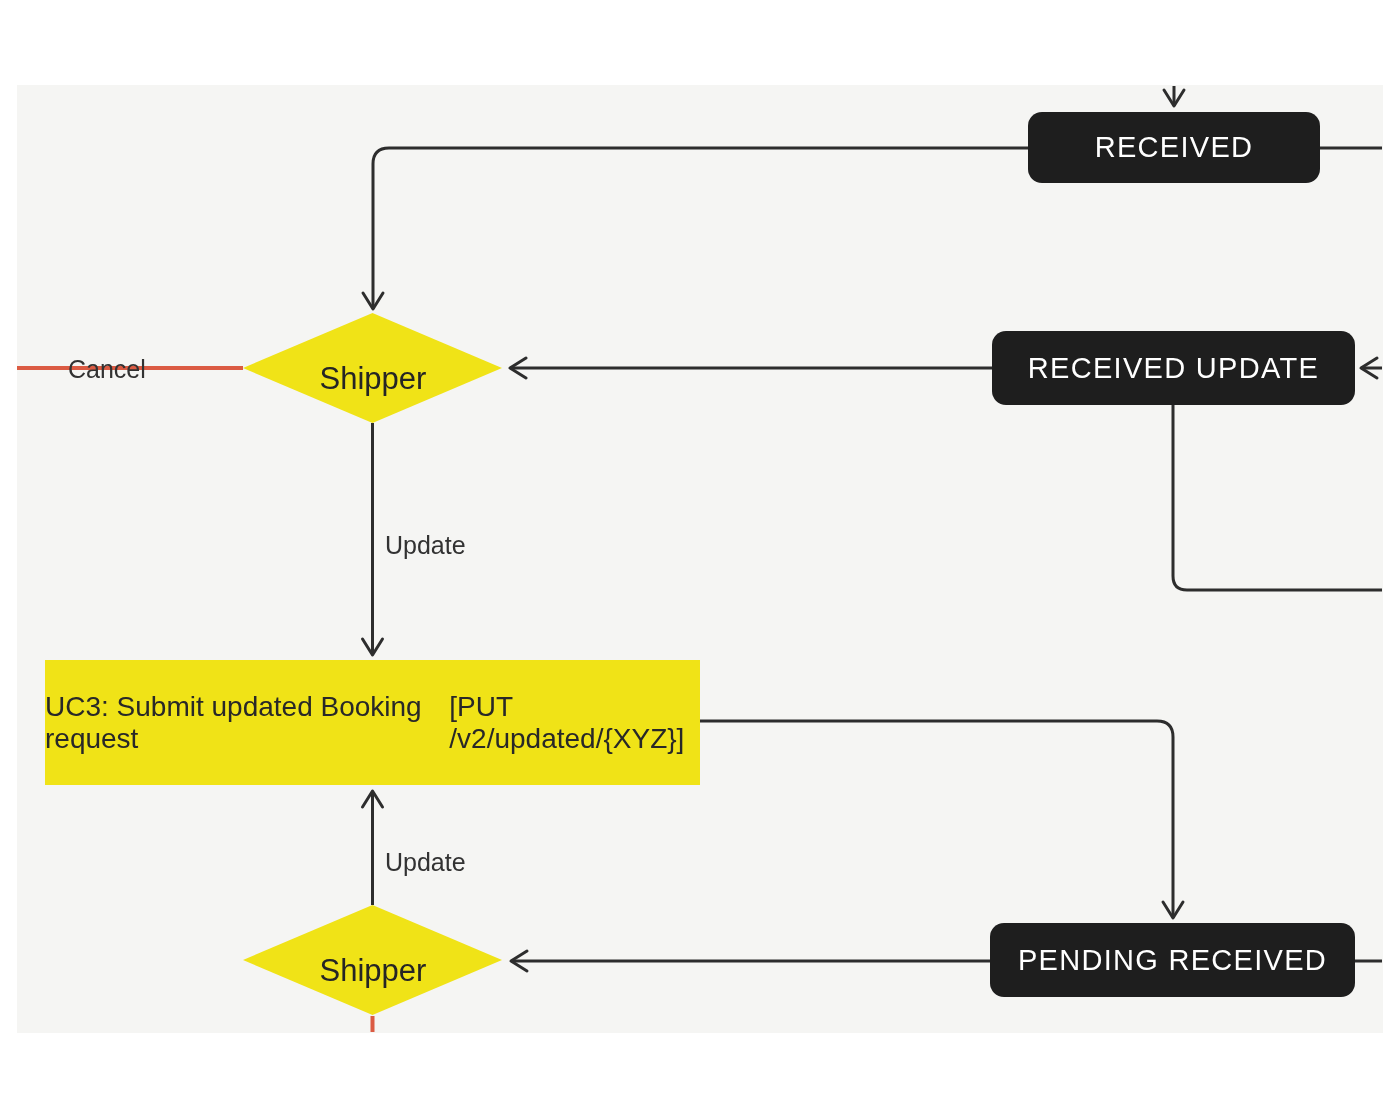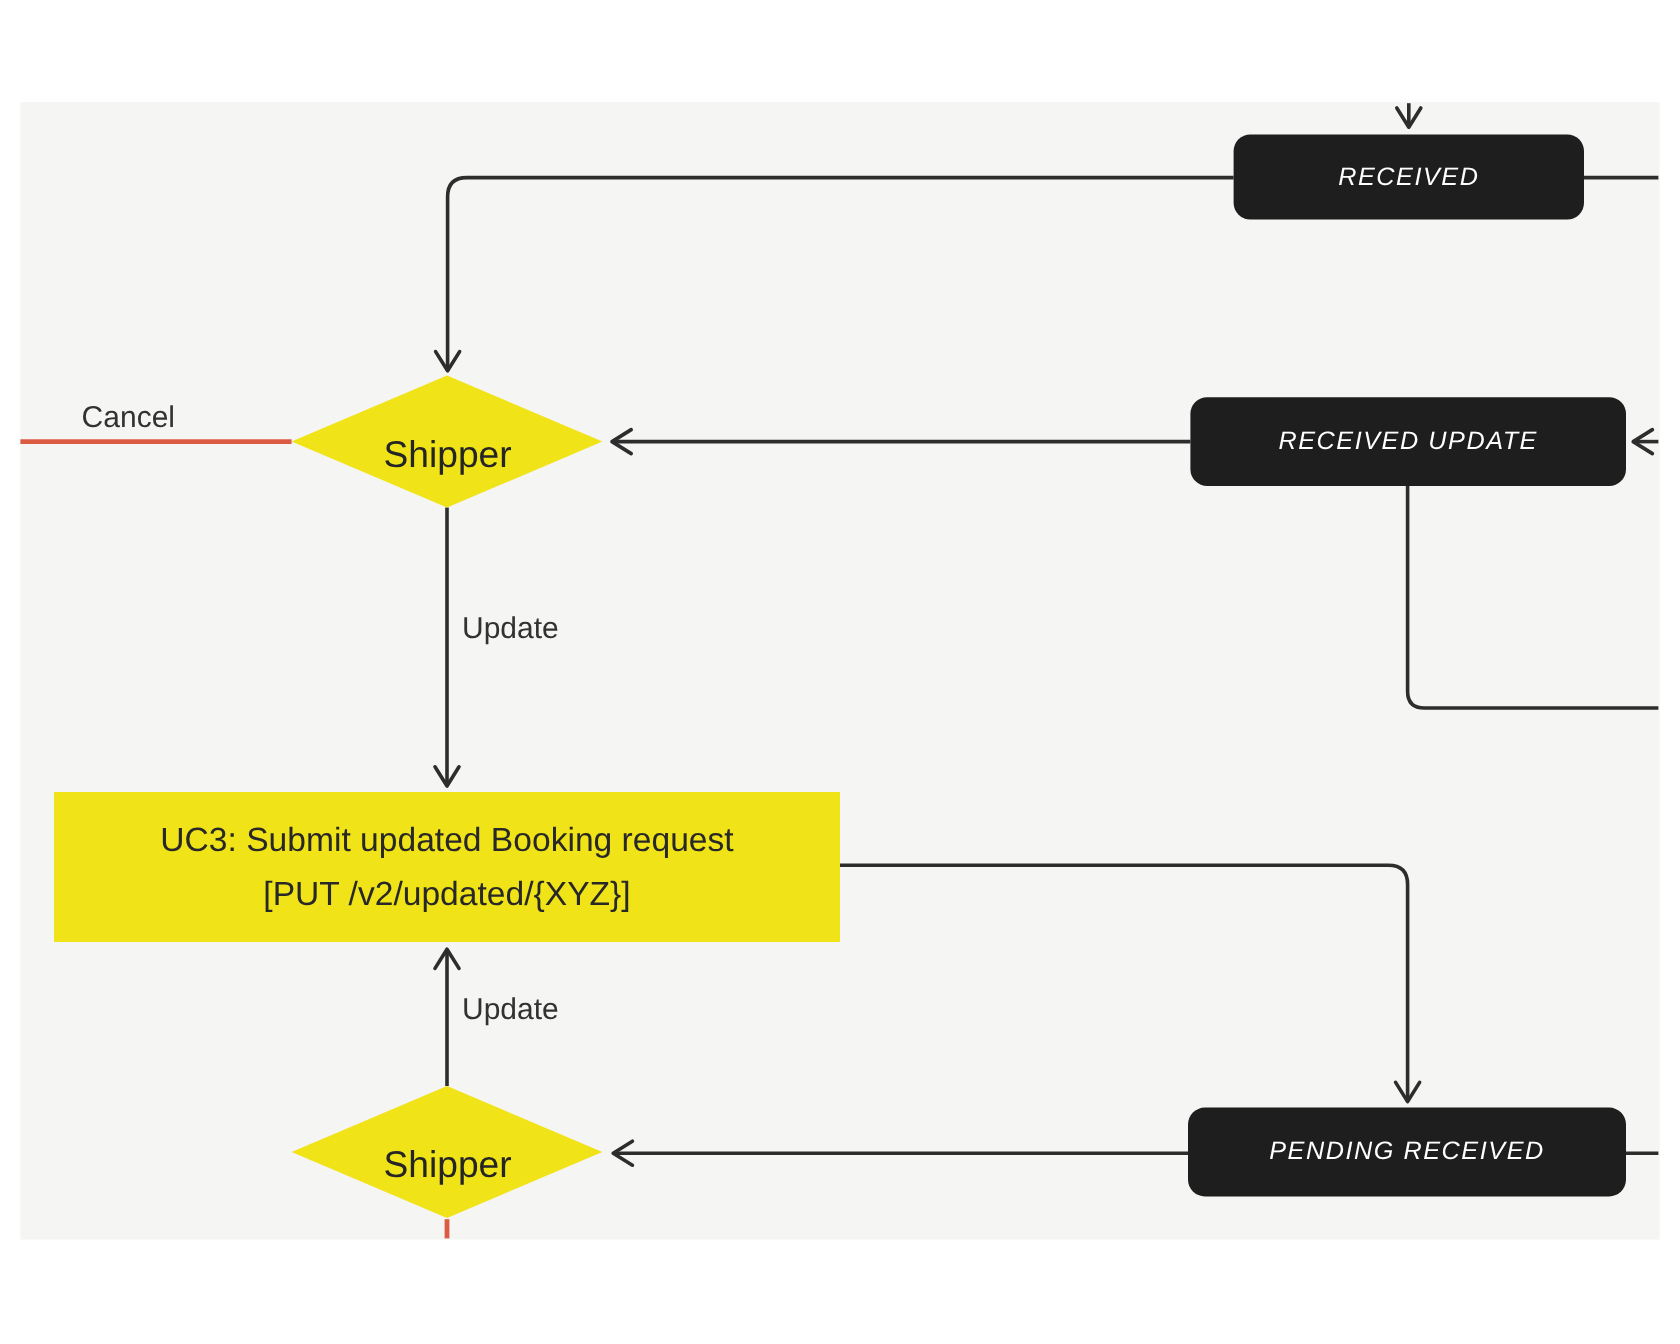--- a/index.html
+++ b/index.html
@@ -10,38 +10,38 @@
     color:#2a2a2a;
   }
   .panel{
     position:absolute;left:17px;top:85px;width:1366px;height:948px;
     background:#f5f5f3;
   }
   svg.wires{position:absolute;left:0;top:0;width:1400px;height:1120px;}
   .node-dark{
     position:absolute;background:#1e1e1e;color:#ffffff;border-radius:14px;
     display:flex;align-items:center;justify-content:center;
-    font-size:21px;letter-spacing:1.3px;font-weight:500;font-style:italic;
+    font-size:29px;letter-spacing:1.3px;font-weight:500;
   }
   .node-received{left:1028px;top:112px;width:292px;height:71px;}
   .node-pending{left:992px;top:331px;width:363px;height:74px;}
   .node-updrec{left:990px;top:923px;width:365px;height:74px;}
   .node-uc3{
     position:absolute;left:45px;top:660px;width:655px;height:125px;
     background:#f0e317;color:#282828;
-    display:flex;flex-direction:column;align-items:center;justify-content:center;
+    display:flex;flex-direction:row;align-items:center;justify-content:center;
     gap:13px;font-size:28px;
   }
   .shipper-label{
     position:absolute;width:220px;text-align:center;
     font-size:31px;color:#252525;margin-top:12px;
   }
   .shipper-top-label{left:263px;top:349px;}
   .shipper-bottom-label{left:263px;top:941px;}
-  .edge-label{position:absolute;font-size:25px;color:#323232;}
+  .edge-label{position:absolute;font-size:25px;color:#323232;margin-top:21px;}
   .lbl-cancel{left:68px;top:334px;}
   .lbl-update-top{left:385px;top:510px;}
   .lbl-update-bottom{left:385px;top:827px;}
 </style>
 </head>
 <body>
 
 <div class="panel"></div>
 
 <svg class="wires" viewBox="0 0 1400 1120" xmlns="http://www.w3.org/2000/svg">

